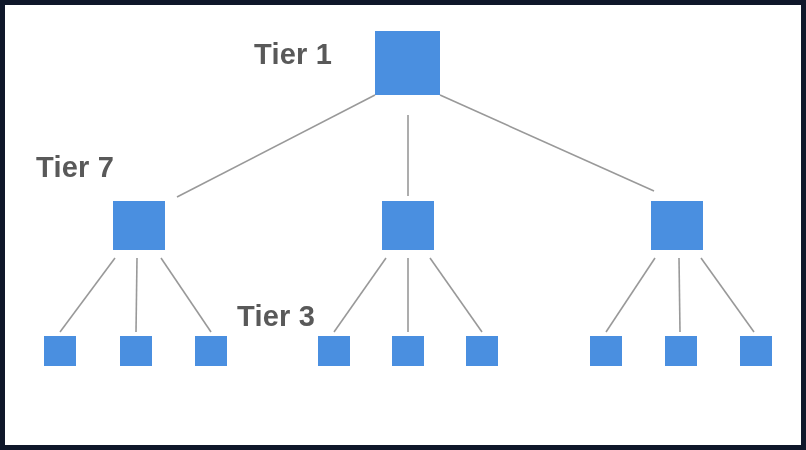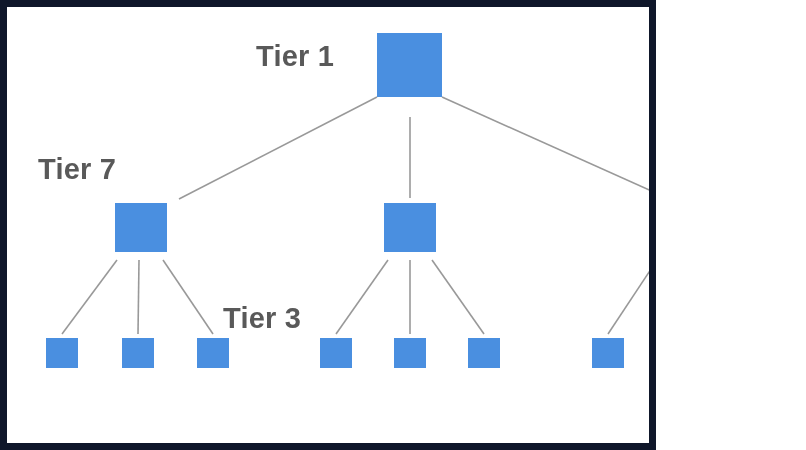--- a/index.html
+++ b/index.html
@@ -5,25 +5,25 @@
   html, body {
     margin: 0;
     padding: 0;
     background: #ffffff;
   }
   body {
     font-family: "Liberation Sans", sans-serif;
   }
   #canvas {
     position: relative;
-    width: 656px;
+    width: 806px;
     height: 450px;
     background: #ffffff;
     box-sizing: border-box;
-    border: 7px solid #0f172a;
+    border: 5px solid #0f172a;
     overflow: hidden;
   }
   #diagram-svg {
     position: absolute;
     left: 0;
     top: 0;
     width: 806px;
     height: 450px;
     display: block;
   }
@@ -31,21 +31,21 @@
     position: absolute;
     font-family: "Liberation Sans", sans-serif;
     font-weight: bold;
     color: #595959;
     white-space: nowrap;
     letter-spacing: 0.2px;
     line-height: 1;
   }
   #label-tier-1 { left: 249px; top: 35px;  font-size: 29px; }
   #label-tier-2 { left: 31px;  top: 148px; font-size: 29px; }
-  #label-tier-3 { left: 216px; top: 297px; font-size: 29px; }
+  #label-tier-3 { left: 232px; top: 297px; font-size: 29px; }
 </style>
 </head>
 <body>
 
 <div id="canvas">
 
   <svg id="diagram-svg" viewBox="0 0 806 450">
     <g id="connector-layer">
         <line x1="370" y1="90" x2="172" y2="192" stroke="#999999" stroke-width="1.6" shape-rendering="geometricPrecision"></line>
         <line x1="403" y1="110" x2="403" y2="191" stroke="#999999" stroke-width="1.6" shape-rendering="geometricPrecision"></line>

